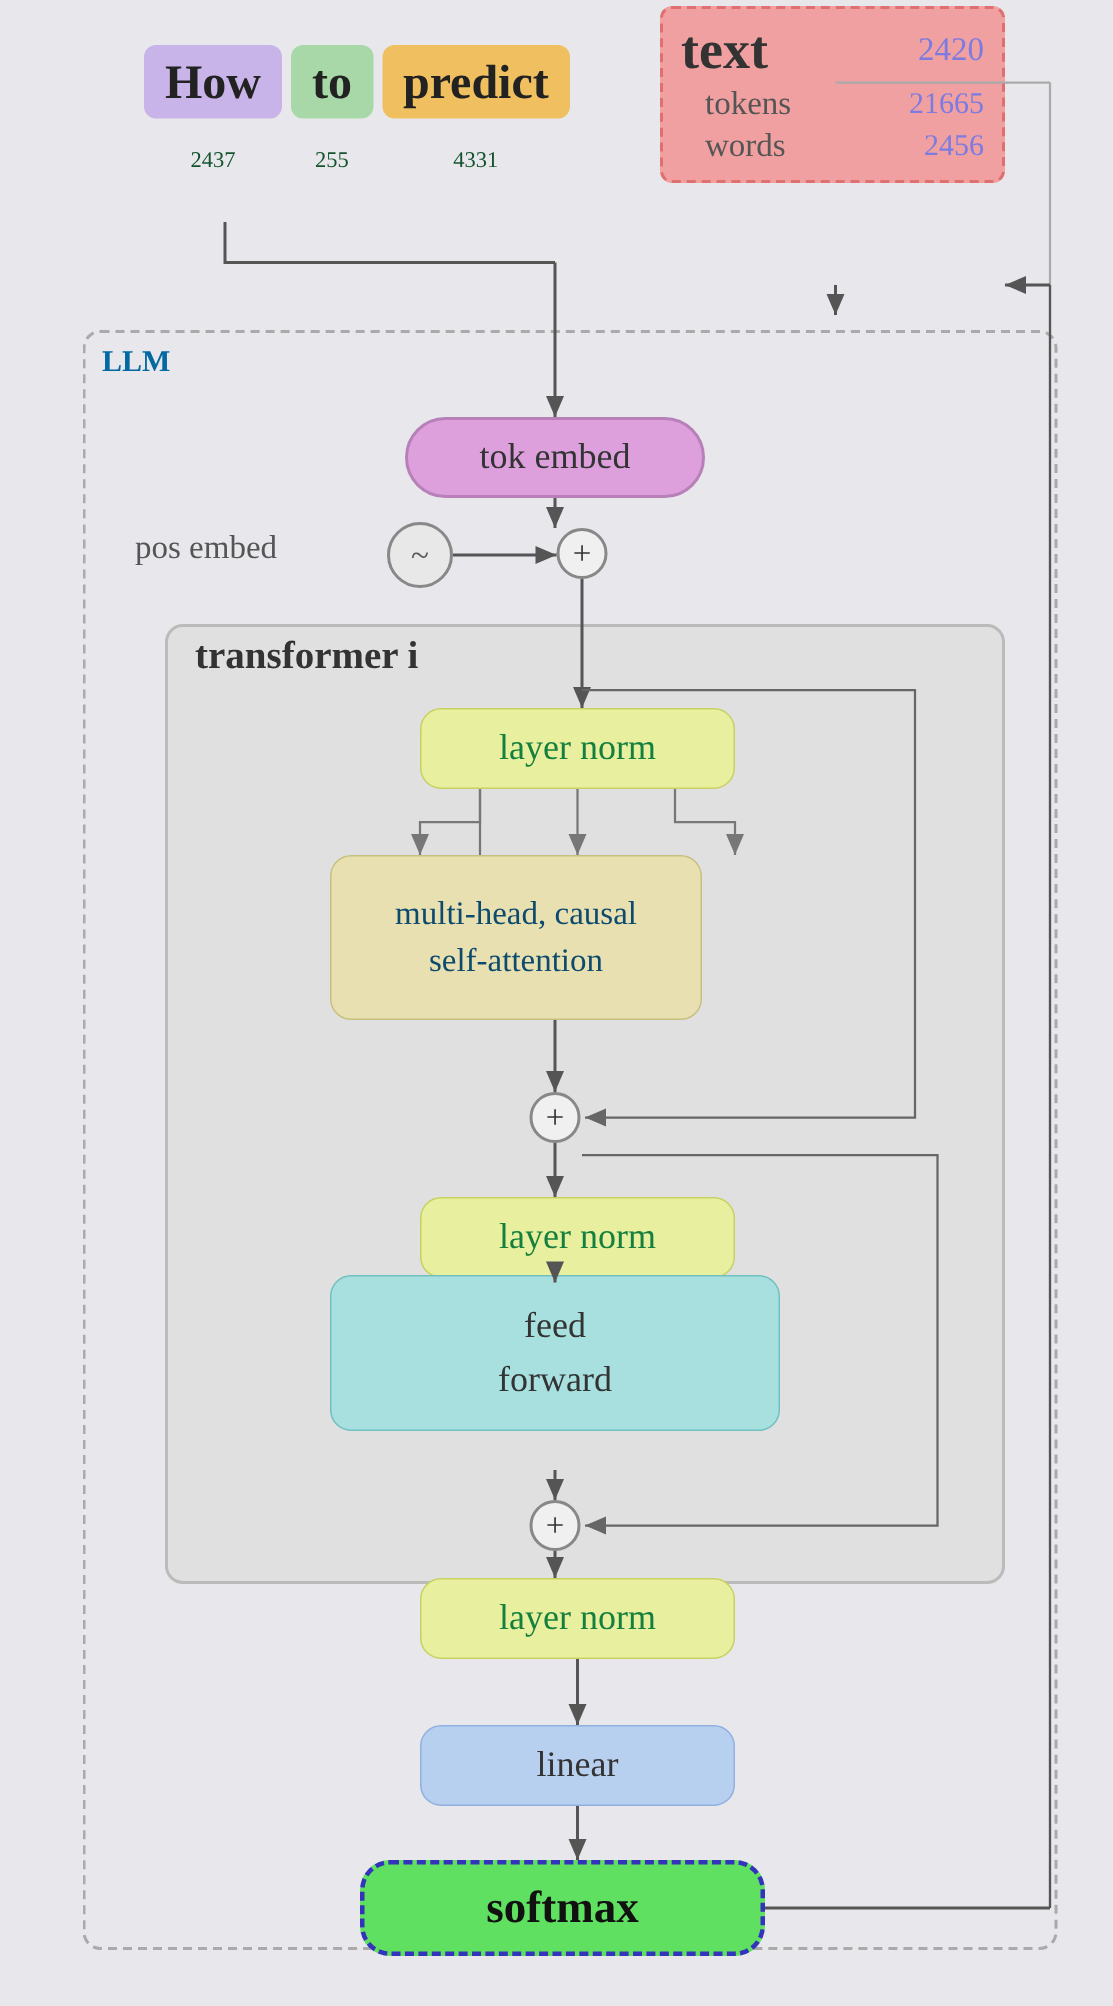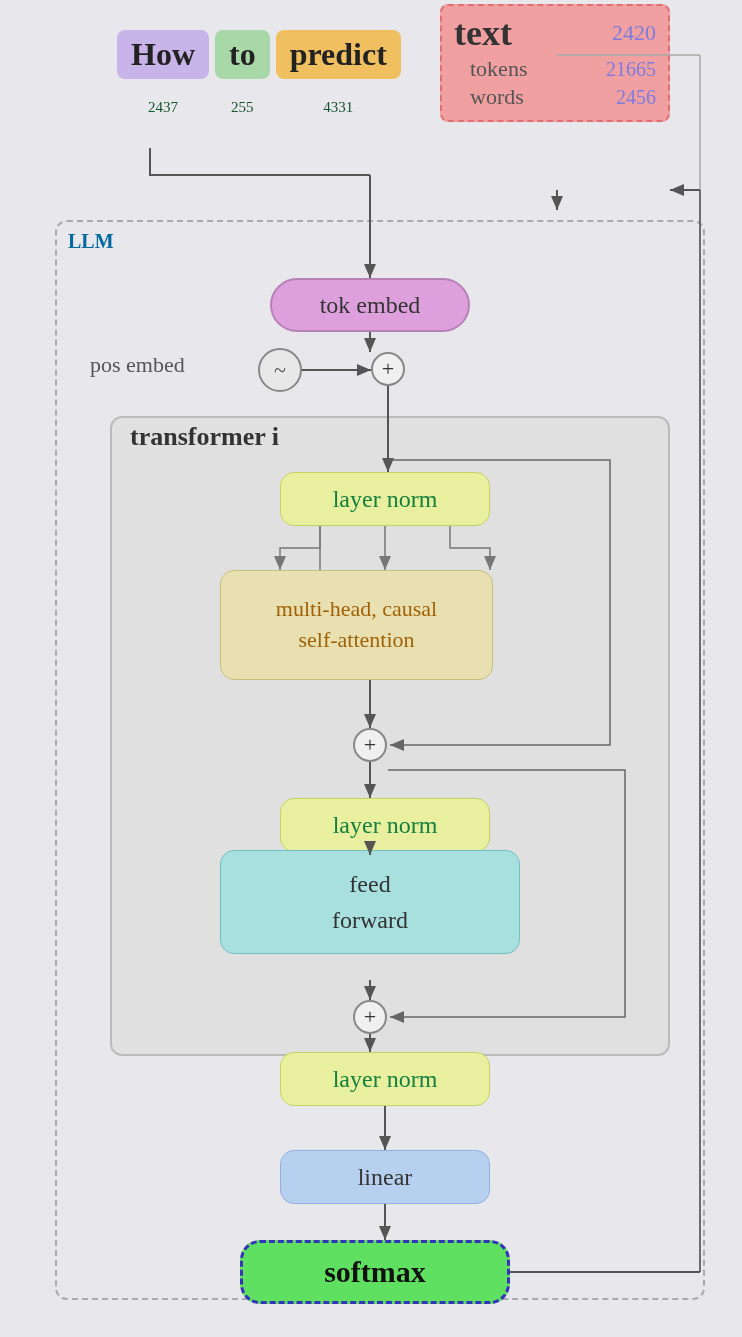--- a/index.html
+++ b/index.html
@@ -16,21 +16,21 @@
       width: 742px;
       height: 1337px;
       background: #e8e8ec;
       position: relative;
     }
 
     
     .word-tokens {
       position: absolute;
       top: 30px;
-      left: 117px;
+      left: 96px;
       display: flex;
       gap: 6px;
       align-items: flex-end;
       justify-content: flex-end;
     }
 
     .word-box {
       display: flex;
       flex-direction: column;
       align-items: center;
@@ -211,29 +211,29 @@
 
     .ln1 { top: 472px; left: 280px; }
     .ln2 { top: 798px; left: 280px; }
     .ln3 { top: 1052px; left: 280px; }
 
     
     .attention-box {
       position: absolute;
       top: 570px;
       left: 220px;
-      width: 273px;
+      width: 248px;
       height: 110px;
       background: #e8e0b0;
       border-radius: 14px;
       display: flex;
       align-items: center;
       justify-content: center;
       font-size: 22px;
-      color: #a16207;
+      color: #0c4a6e;
       text-align: center;
       line-height: 1.4;
       border: 1.5px solid #c8c080;
     }
 
     
     .ff-box {
       position: absolute;
       top: 850px;
       left: 220px;

